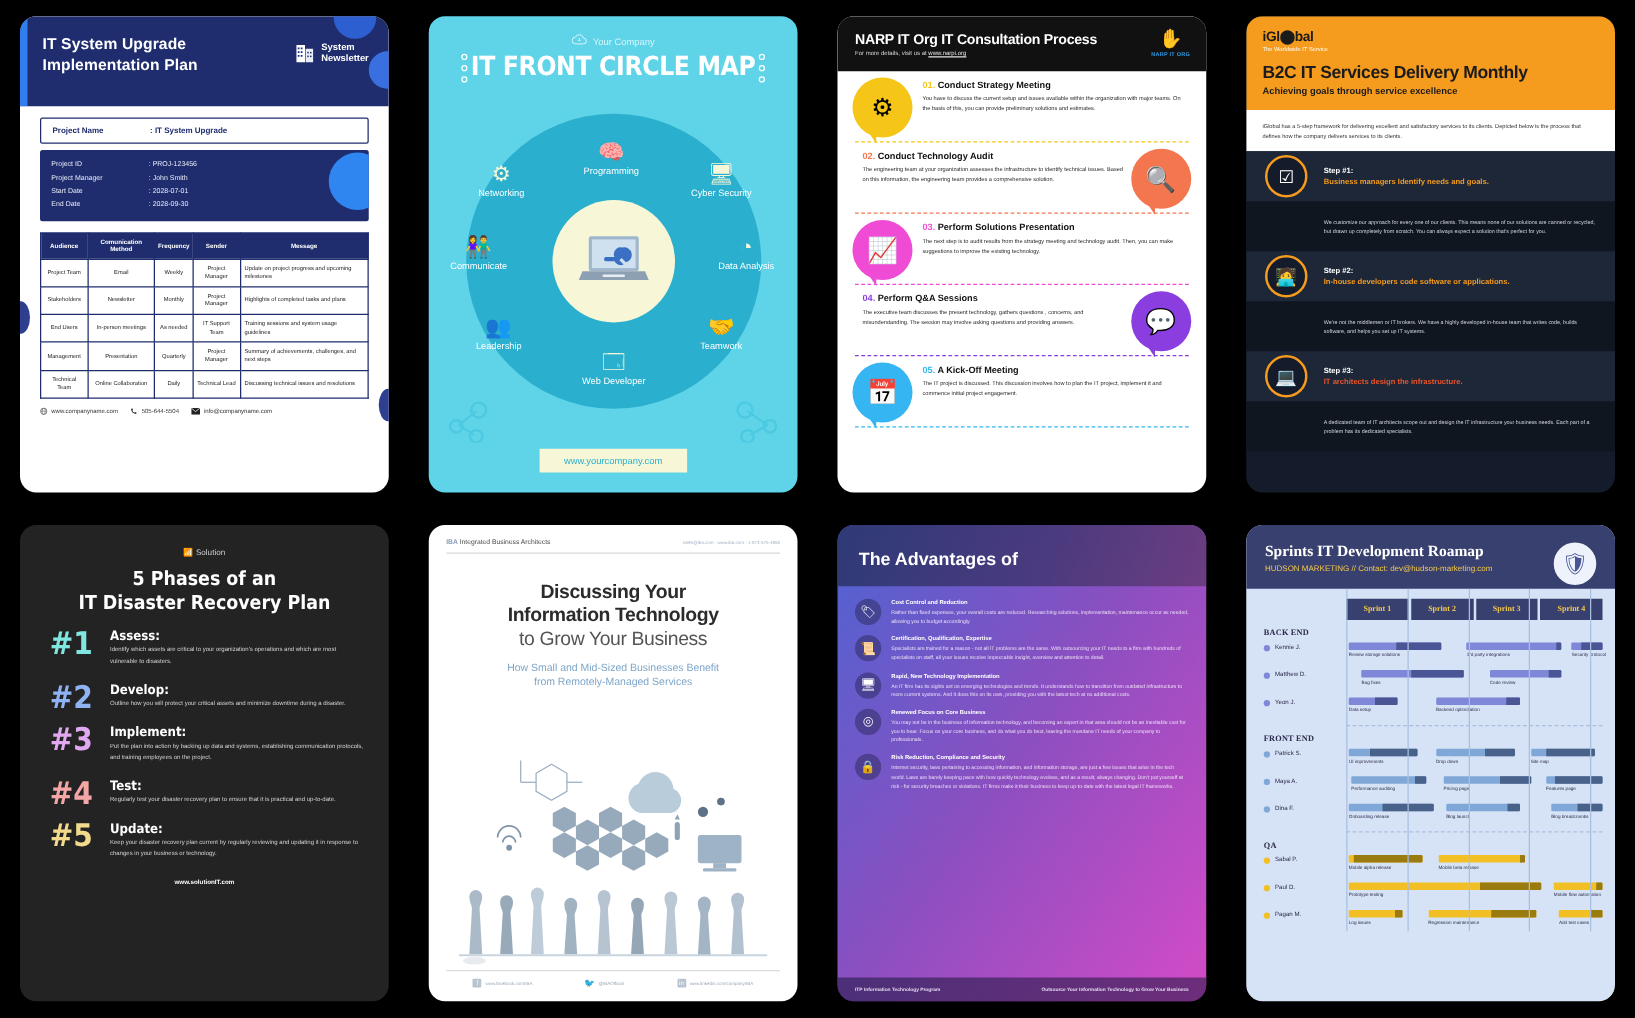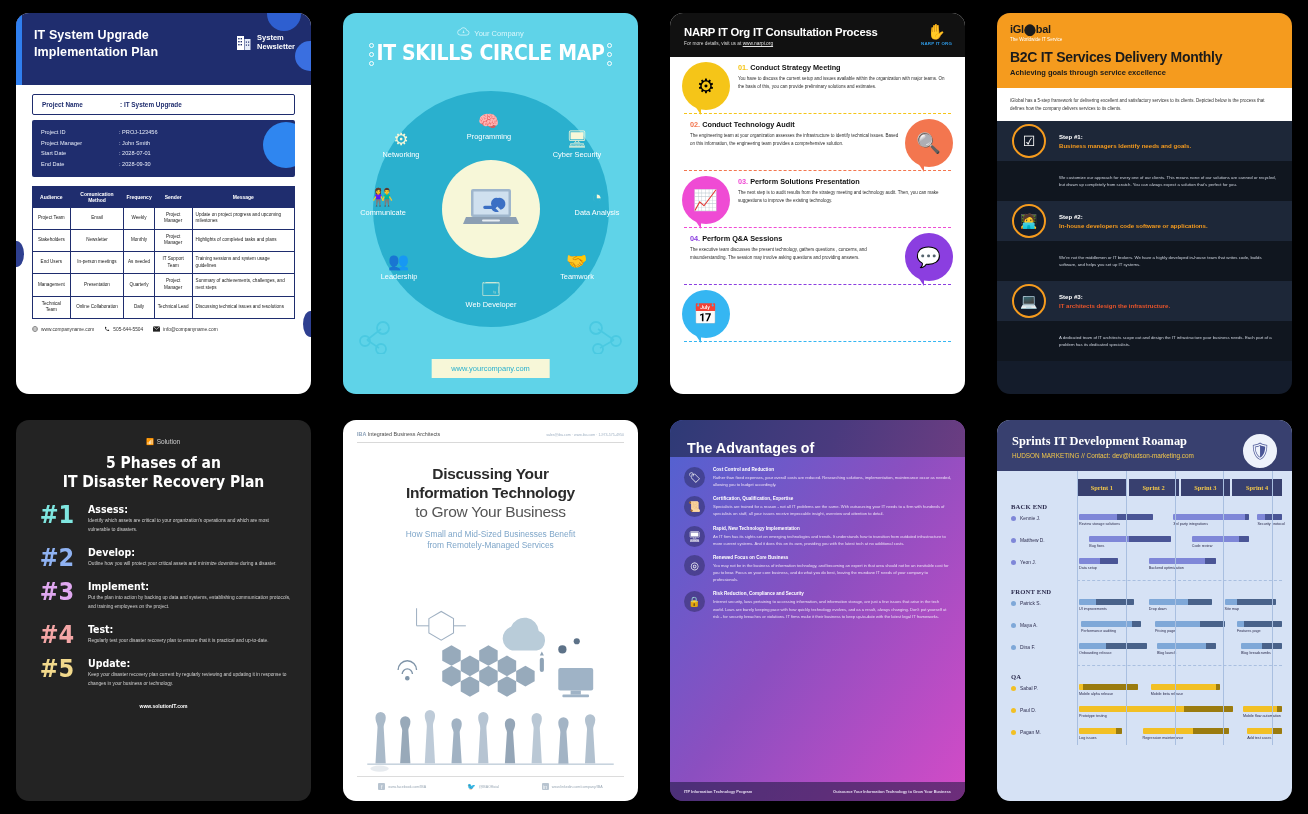--- a/index.html
+++ b/index.html
@@ -124,21 +124,21 @@
   .c6 h1{text-align:center;margin-top:22px;font-size:15.5px;font-weight:bold;color:#2b2b2b;line-height:1.22;letter-spacing:-.3px;}
   .c6 h1 .thin{font-weight:normal;color:#555;}
   .c6 .sub{text-align:center;color:#7fa6c9;font-size:8.4px;line-height:1.4;margin-top:7px;}
   .c6 .art{flex:1;position:relative;margin-top:8px;}
   .c6 .ftr{border-top:.8px solid #dcdcdc;padding-top:6px;display:flex;justify-content:space-around;align-items:center;}
   .c6 .ftr div{display:flex;align-items:center;gap:3px;font-size:3.6px;color:#9aa8b5;}
   .c6 .ftr i{width:7px;height:7px;border-radius:1px;background:#b8c4d0;color:#fff;font-size:5px;display:flex;align-items:center;justify-content:center;font-style:normal;}
 
   
   .c7{background:linear-gradient(125deg,#4f63d2 0%,#8b4fc0 48%,#d44bc7 100%);}
-  .c7 .hd{background:linear-gradient(110deg,#2e3a76 0%,#4a3a7e 55%,#6c3d82 100%);padding:19px 17px 0 17px;}
+  .c7 .hd{background:linear-gradient(110deg,#2e3a76 0%,#4a3a7e 55%,#6c3d82 100%);padding:19px 17px 12px 17px;}
   .c7 .hd h2{color:#fff;font-size:14.3px;font-weight:bold;line-height:1.26;}
   .c7 .items{padding:10px 14px 0 14px;}
   .c7 .it{display:flex;gap:8px;margin-bottom:8px;}
   .c7 .ic{width:21px;height:21px;flex:0 0 21px;border-radius:50%;background:rgba(30,30,70,.42);display:flex;align-items:center;justify-content:center;color:#fff;font-size:10px;}
   .c7 .it h4{color:#fff;font-size:4.6px;font-weight:bold;}
   .c7 .it p{color:#ecdff5;font-size:4.1px;line-height:1.75;margin-top:2px;}
   .c7 .ftr{position:absolute;bottom:0;left:0;width:100%;background:rgba(25,22,60,.55);padding:7px 14px;display:flex;justify-content:space-between;font-size:3.9px;color:#e3d9ef;font-weight:bold;}
 
   
   .c8{background:#d6e2f5;}
@@ -309,21 +309,21 @@
           <b></b>
           <b></b>
           <b></b>
         </div>
     <div class="yc">
       <i><svg width="13" height="9" viewBox="0 0 18 12">
               <path d="M4.5 11h9a3.2 3.2 0 000-6.4 4.6 4.6 0 00-8.8-1A3.1 3.1 0 004.5 11z" fill="none" stroke="#d8f6fb" stroke-width="1.1"></path>
               <path d="M9 4.6v3.2M7.7 6.6L9 8l1.3-1.4" fill="none" stroke="#d8f6fb" stroke-width="1"></path>
             </svg></i><span>Your Company</span>
     </div>
-    <h1>IT SKILLS CIRCLE MAP</h1>
+    <h1>IT FRONT CIRCLE MAP</h1>
     <div class="bigcirc">
       <div class="inner">
         <svg width="58" height="44" viewBox="0 0 58 44">
           <rect x="9" y="2" width="40" height="28" rx="2" fill="#9fb6cc"></rect>
           <rect x="11.5" y="4.5" width="35" height="23" fill="#cfe0ef"></rect>
           <path d="M36 11a5.5 5.5 0 00-7 5.3 5.5 5.5 0 00.6 2.4l-6.8 0a1.6 1.6 0 000 3.2l6.8 0a5.5 5.5 0 007.3 2.7l-3.4-3.4 1.8-1.8 3.4 3.4A5.5 5.5 0 0036 11z" fill="#3b6fc4"></path>
           <path d="M4 30h50l3 7H1z" fill="#8c9fb3"></path>
           <rect x="20" y="32.5" width="18" height="2" rx="1" fill="#e7edf3"></rect>
         </svg>
       </div>
@@ -394,20 +394,24 @@
           <div class="step rev">
             <div class="bub" style="background: rgb(139, 62, 224); border-top-color: rgb(139, 62, 224);">💬</div>
             <div class="txt">
               <h3><em style="color: rgb(139, 62, 224);">04. </em><span>Perform Q&amp;A Sessions</span></h3>
               <p>The executive team discusses the present technology, gathers questions , concerns, and misunderstanding. The session may involve asking questions and providing answers.</p>
             </div>
           </div>
           <div class="dash" style="border-top-color: rgb(139, 62, 224);"></div>
           <div class="step">
             <div class="bub" style="background: rgb(53, 182, 242); border-top-color: rgb(53, 182, 242);">📅</div>
+            <div class="txt">
+              <h3><em style="color: rgb(53, 182, 242);">05. </em><span>A Kick-Off Meeting</span></h3>
+              <p>The IT project is discussed. This discussion involves how to plan the IT project, implement it and commence initial project engagement.</p>
+            </div>
           </div>
           <div class="dash" style="border-top-color: rgb(53, 182, 242);"></div>
         </div>
   </div>
   </div>
 
   <div class="card-slot">
   <div class="card c4">
     <div class="hd">
       <div class="brand">iGl⬤bal</div>

